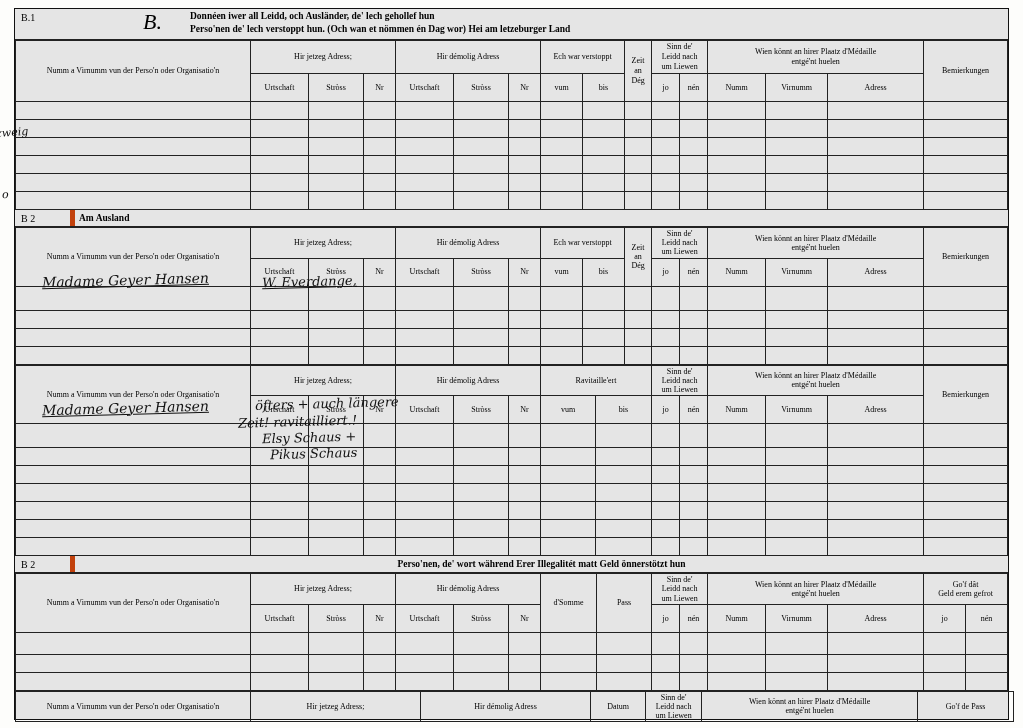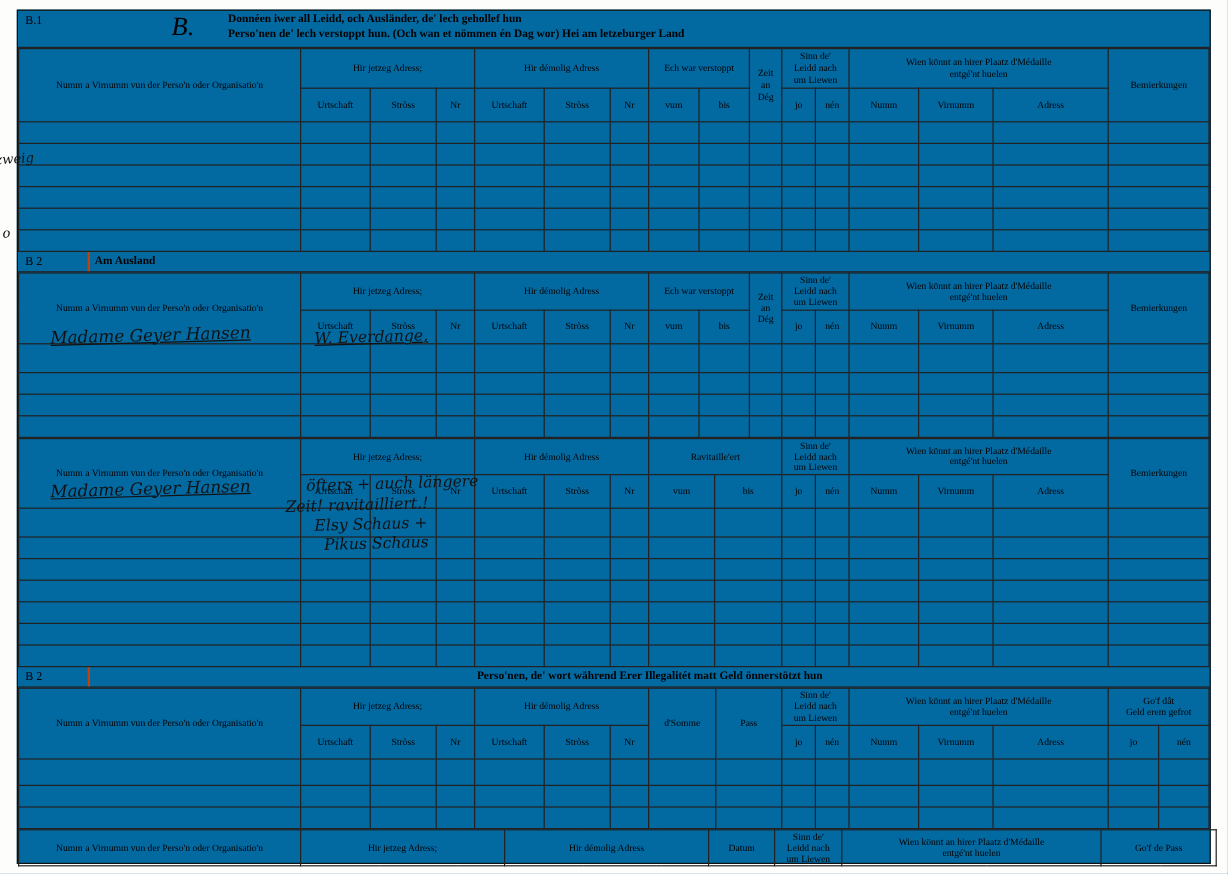--- a/index.html
+++ b/index.html
@@ -15,21 +15,21 @@
     position:absolute;
     left:0;top:0;
     width:1023px;height:728px;
     background:#fdfdfb;
   }
   .sheet{
     position:absolute;
     left:14px;top:8px;
     width:995px;height:712px;
     border:1px solid #111;
-    background:#0369a1;
+    background:#e5e5e5;
     box-sizing:border-box;
   }
   
   table{
     border-collapse:collapse;
     width:100%;
     table-layout:fixed;
   }
   td,th{
     border:1px solid #222;
@@ -47,21 +47,21 @@
     display:flex;
     align-items:center;
     border-bottom:1px solid #222;
     box-sizing:border-box;
   }
   .band .code{
     width:60px;
     font-size:10px;
     padding-left:6px;
     text-align:left;
-    border-right:2px solid #c2410c;
+    border-right:5px solid #c2410c;
     height:100%;
     display:flex;align-items:center;
     box-sizing:border-box;
   }
   .band .ttl{
     flex:1;
     text-align:center;
     font-size:9.5px;
     font-weight:bold;
     padding:0 4px;

